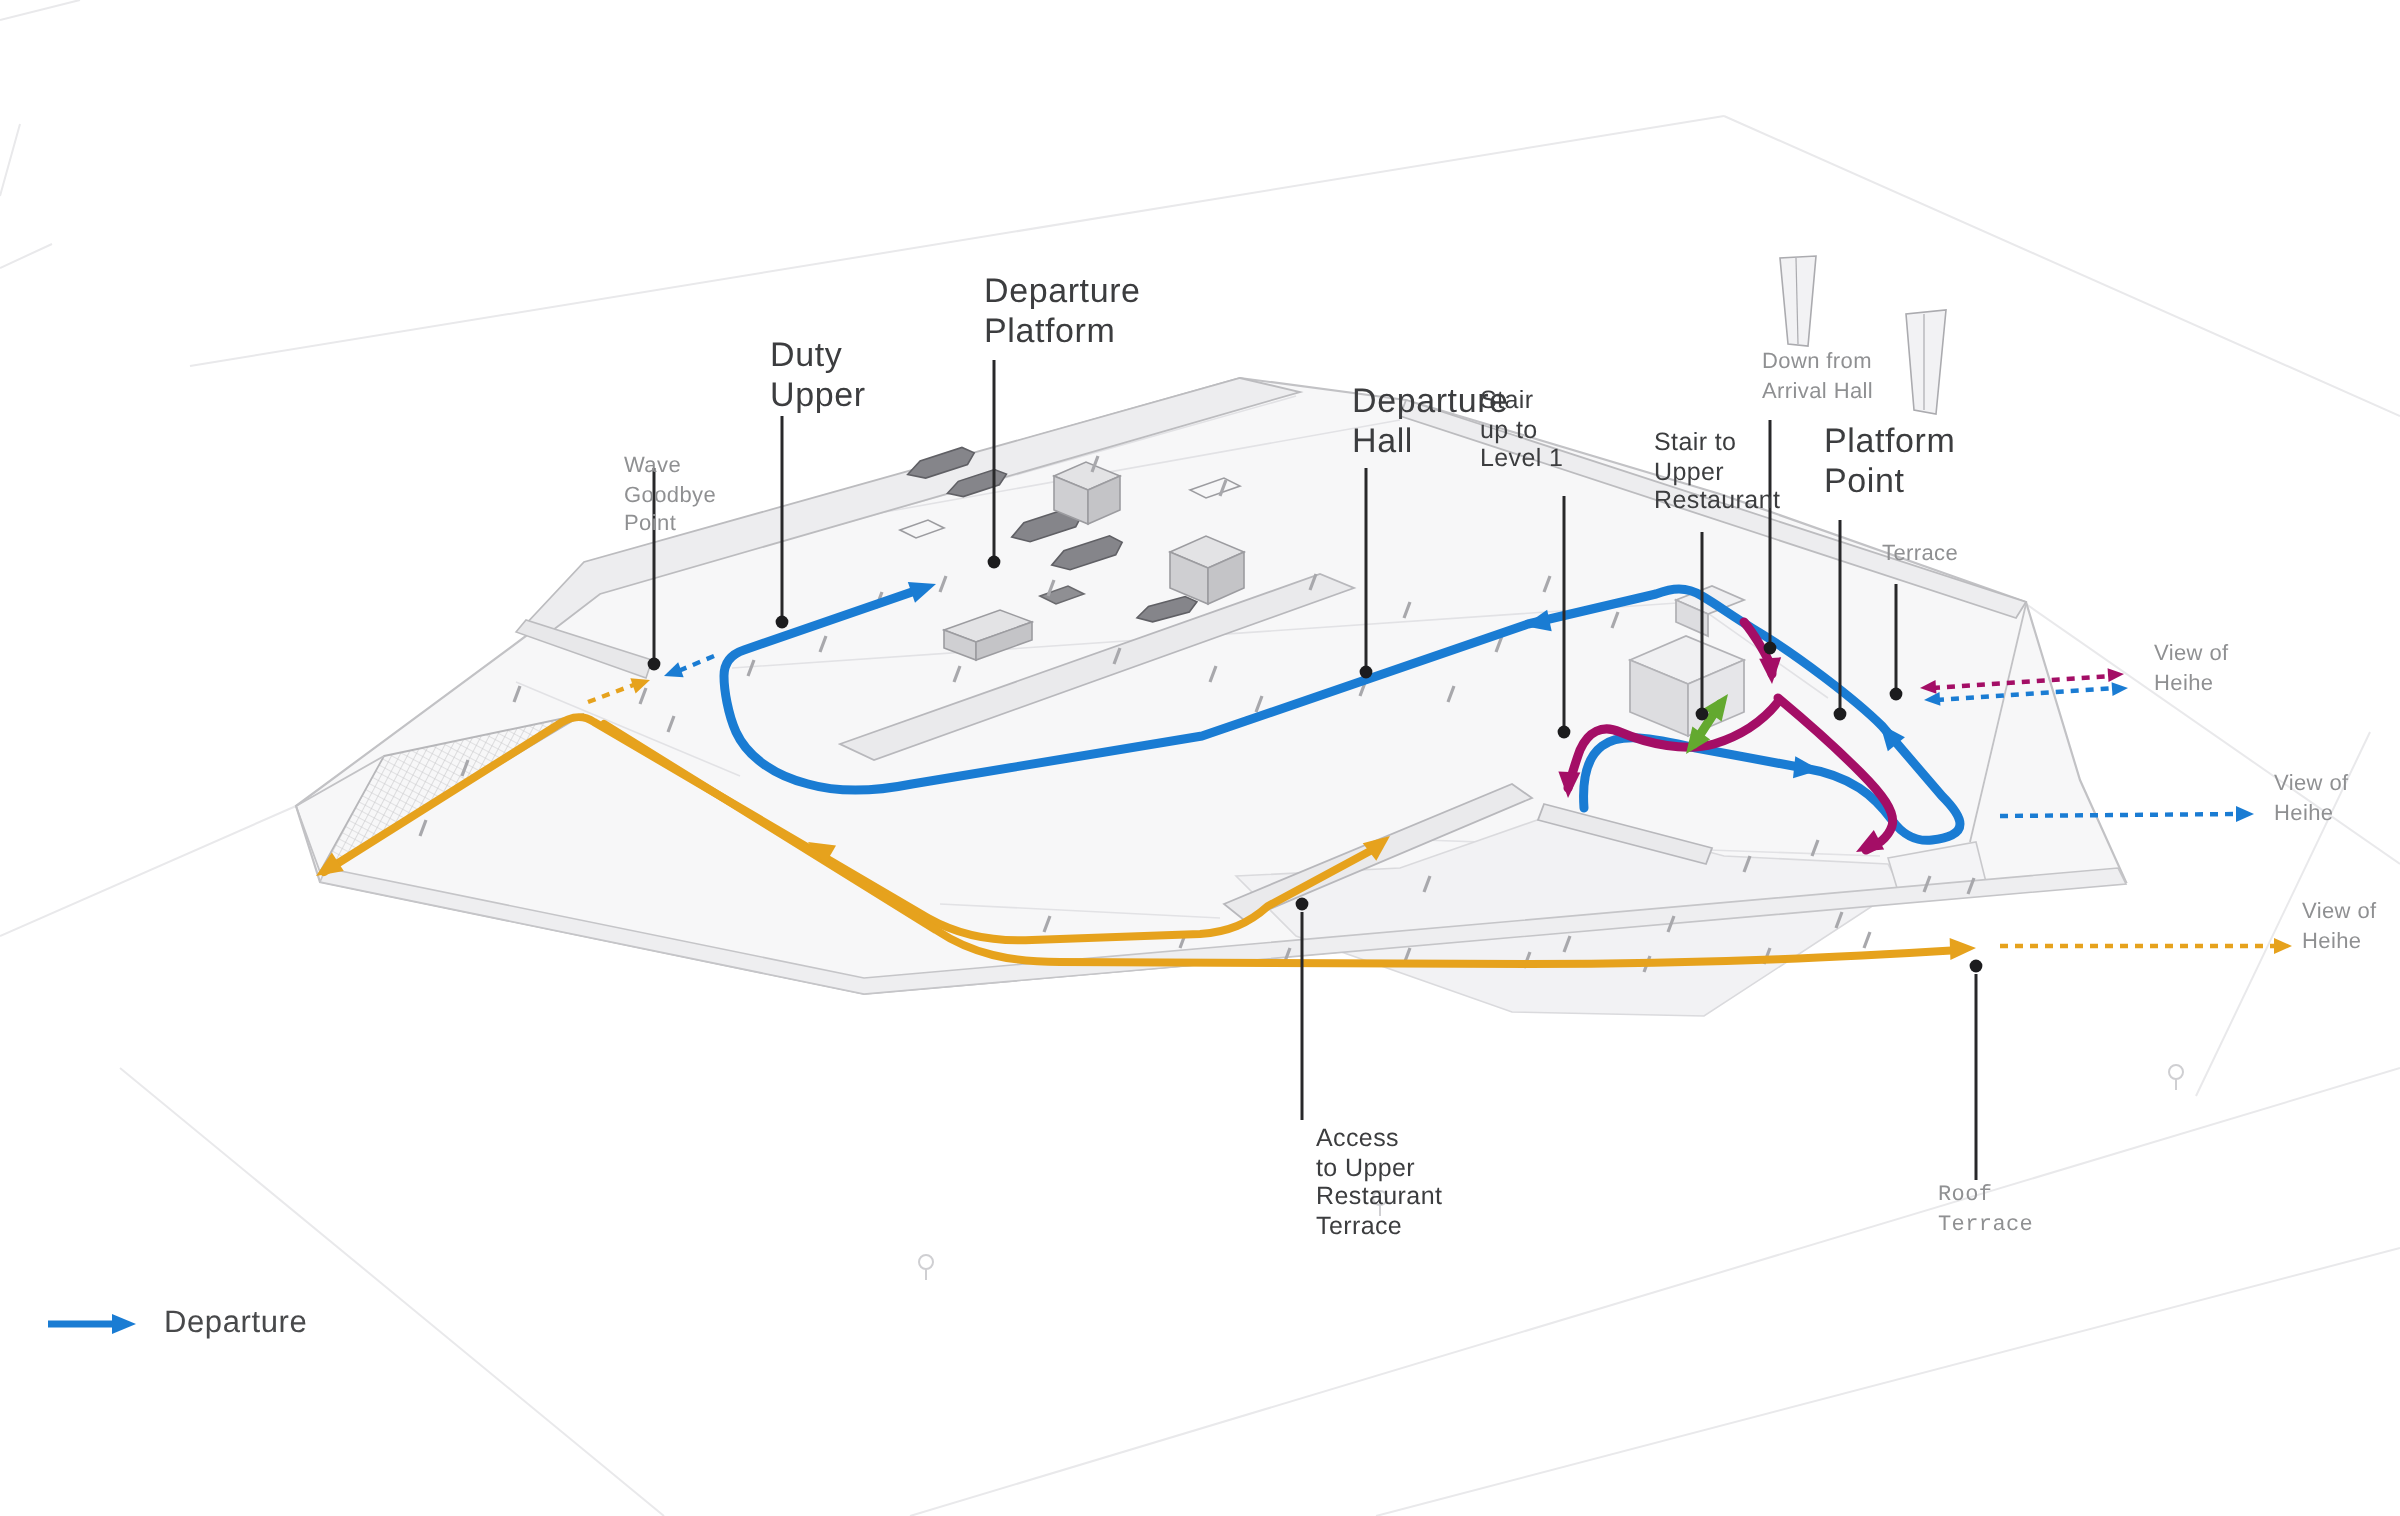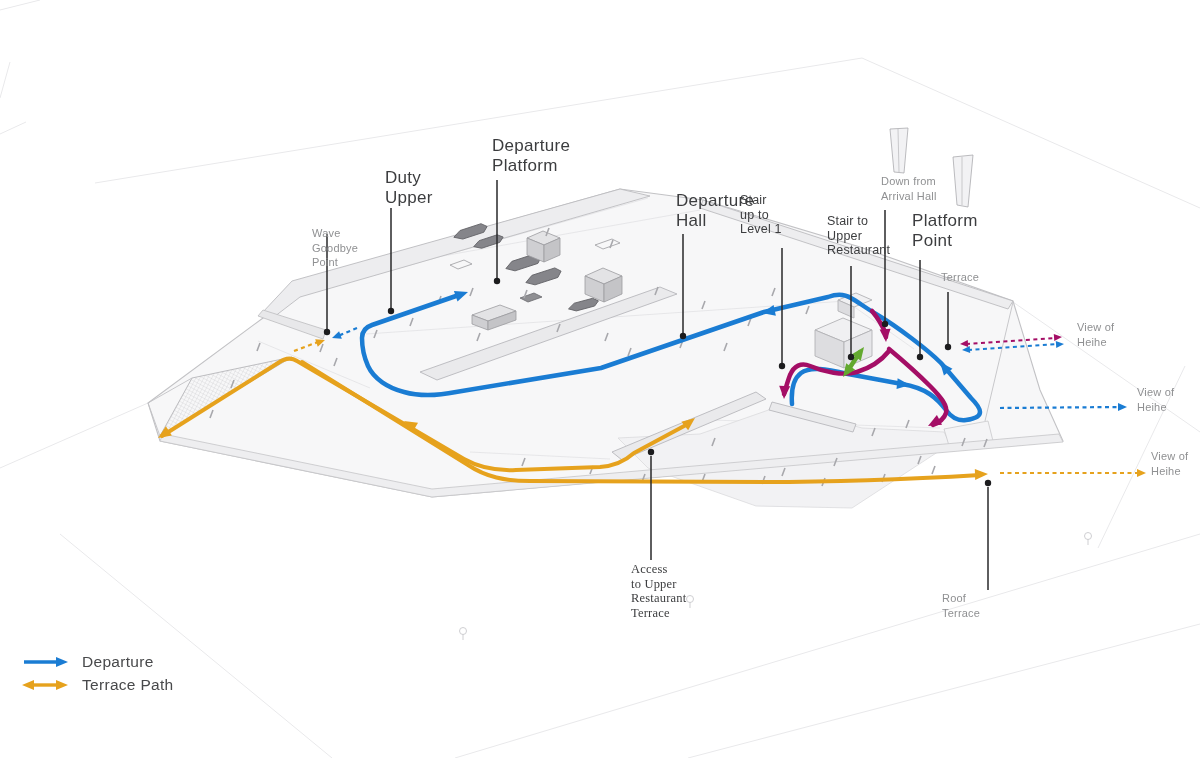--- a/index.html
+++ b/index.html
@@ -246,43 +246,36 @@
 up to
 Level 1</div>
 <div class="lbl lbl-sm" style="left:827px;top:214px;">Stair to
 Upper
 Restaurant</div>
 <div class="lbl lbl-gray" style="left:881px;top:174px;">Down from
 Arrival Hall</div>
 <div class="lbl lbl-lg" style="left:912px;top:211px;">Platform
 Point</div>
 <div class="lbl lbl-gray" style="left:941px;top:270px;">Terrace</div>
-<div class="lbl lbl-sm" style="left:631px;top:562px;font-family:Liberation Serif, serif;">Access
+<div class="lbl lbl-sm" style="left:658px;top:562px;">Access
 to Upper
 Restaurant
 Terrace</div>
-<div class="lbl lbl-gray" style="left:942px;top:591px;">Roof
+<div class="lbl lbl-gray" style="left:969px;top:591px;font-family:Liberation Mono, monospace;">Roof
 Terrace</div>
 <div class="lbl lbl-gray" style="left:1077px;top:320px;">View of
 Heihe</div>
 <div class="lbl lbl-gray" style="left:1137px;top:385px;">View of
 Heihe</div>
 <div class="lbl lbl-gray" style="left:1151px;top:449px;">View of
 Heihe</div>
 
 <div id="legend">
   <div class="legend-row">
     <svg width="50" height="16" viewBox="0 0 50 16">
       <line x1="4" y1="8" x2="37" y2="8" stroke-width="3.4" stroke="#1a7cd3"></line>
       <path d="M48,8 L36,3 L36,13 Z" fill="#1a7cd3"></path>
     </svg>
     <span class="legend-label">Departure</span>
   </div>
-  <div class="legend-row">
-    <svg width="50" height="16" viewBox="0 0 50 16">
-      <line x1="12" y1="8" x2="38" y2="8" stroke-width="3.4" stroke="#e6a21d"></line>
-      <path d="M2,8 L14,3 L14,13 Z M48,8 L36,3 L36,13 Z" fill="#e6a21d"></path>
-    </svg>
-    <span class="legend-label">Terrace Path</span>
-  </div>
 </div>
 
 </div>
 
 </body></html>

